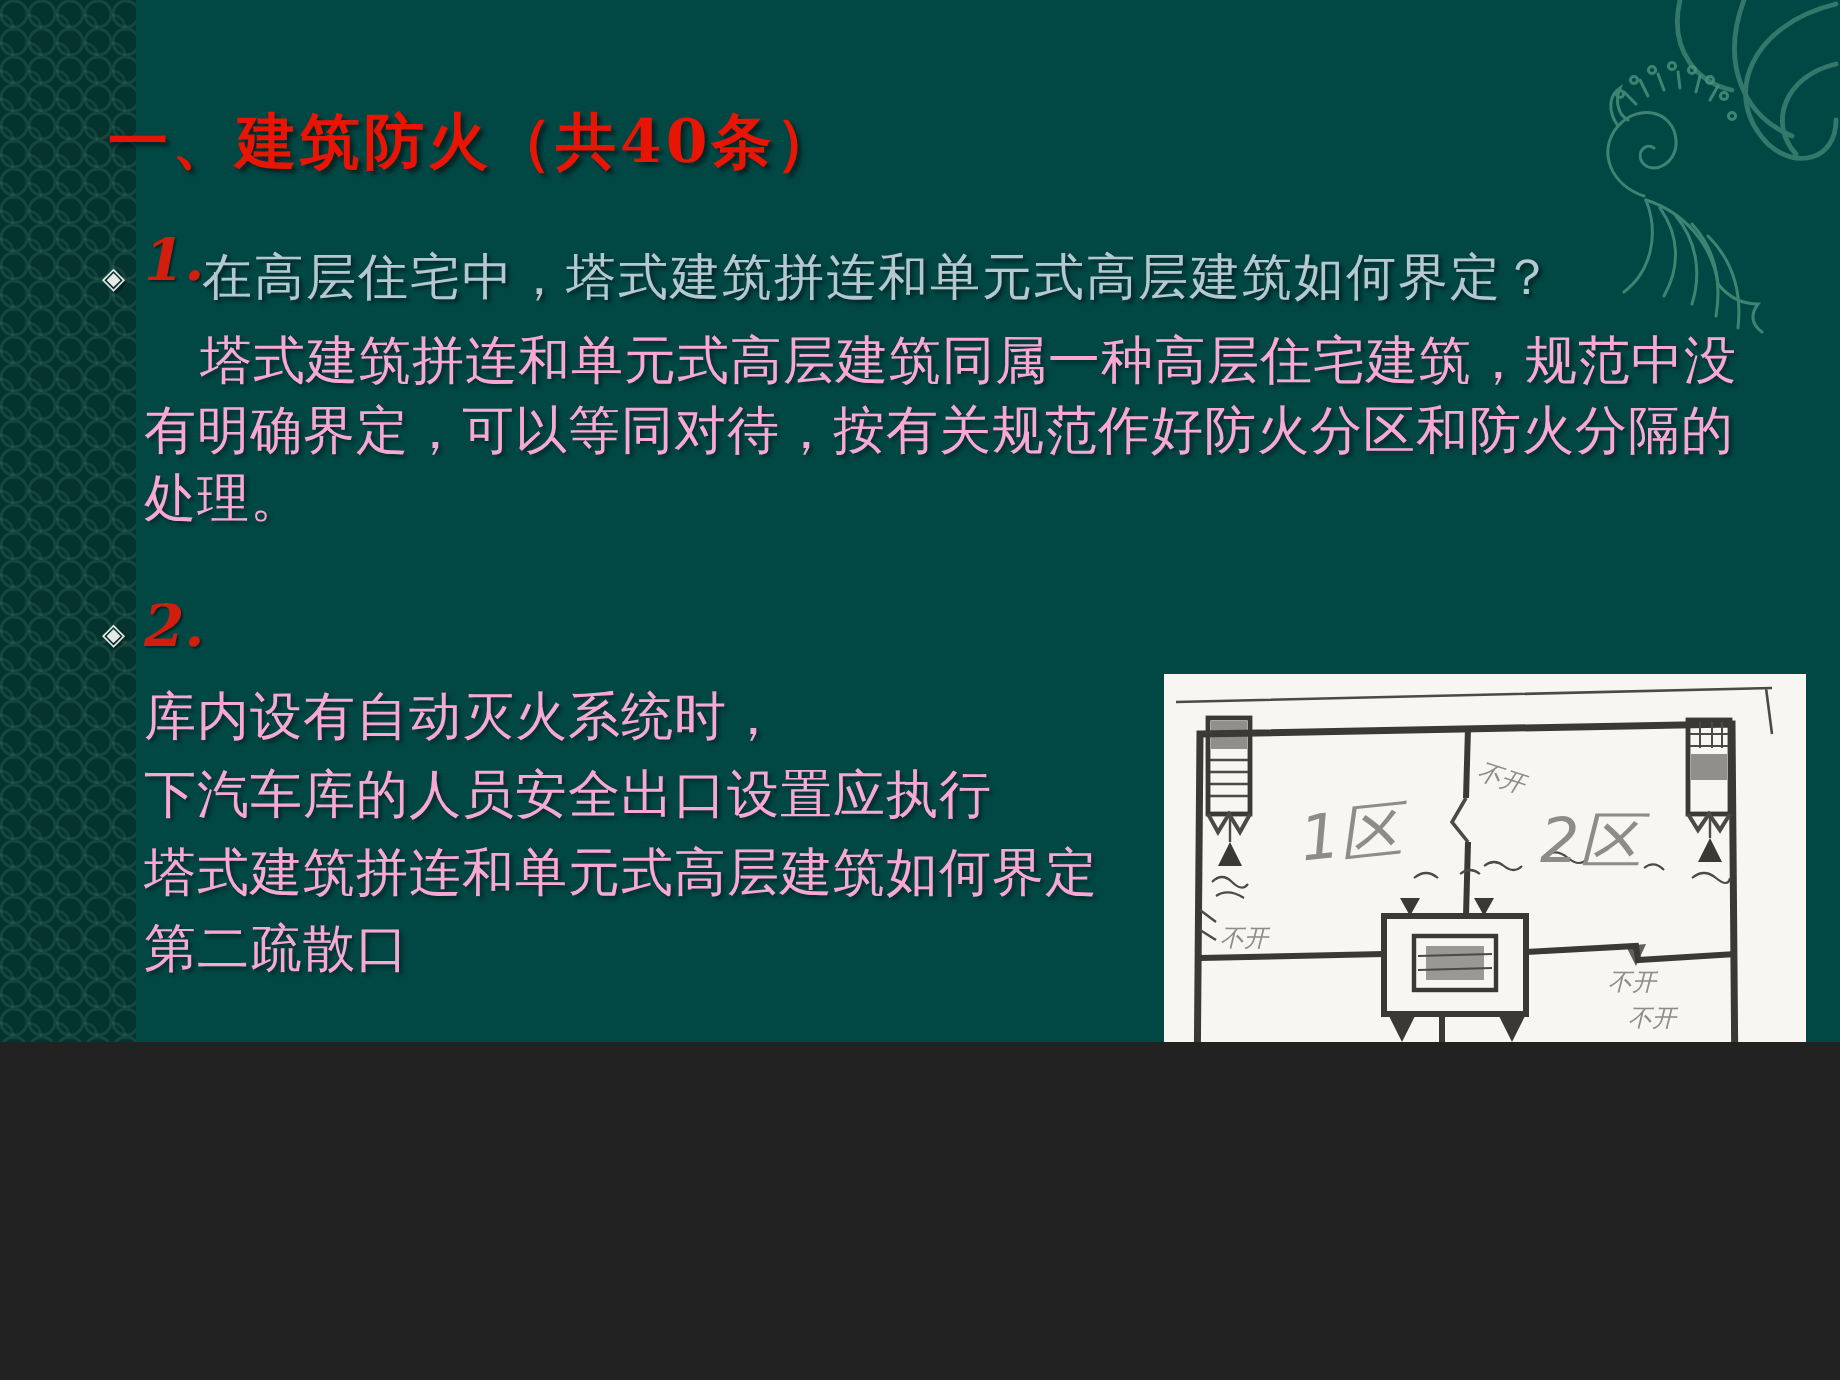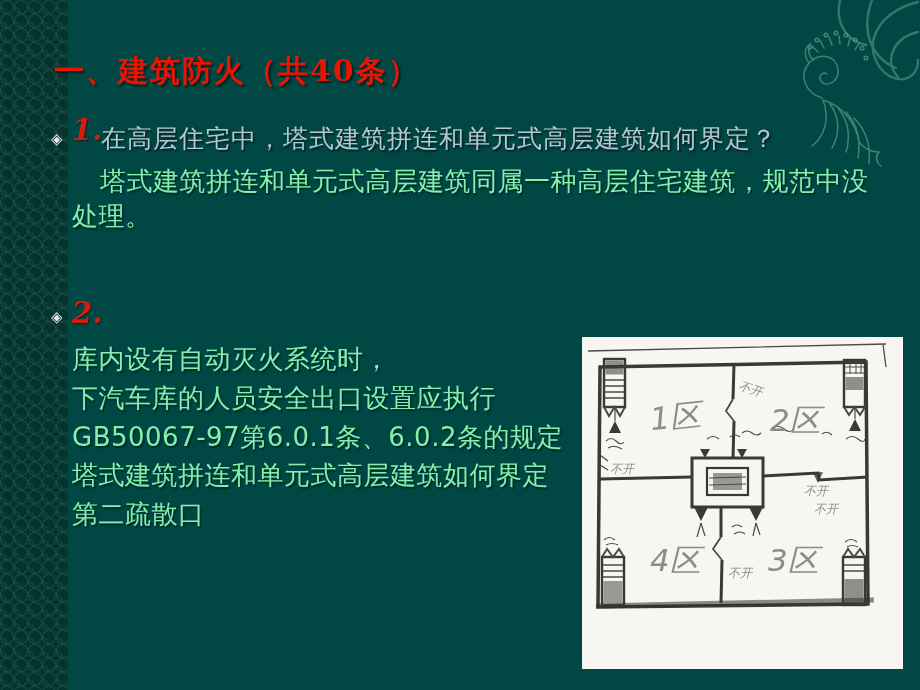--- a/index.html
+++ b/index.html
@@ -1,17 +1,17 @@
 <!DOCTYPE html>
 <html><head>
 <meta charset="utf-8">
 <style>
   html,body{margin:0;padding:0;background:#222;}
   #slide{
-    position:relative; width:920px; height:690px; overflow:hidden;
+    position:relative; width:920px; height:521px; overflow:hidden;
     background:#014845;
     font-family:"DejaVu Sans", sans-serif;
   }
   
   #left-strip{
     position:absolute; left:0; top:0; width:68px; height:690px;
     background-color:#05332e;
     background-image:
       radial-gradient(circle at 7px 7px, transparent 5.5px, rgba(140,210,195,0.12) 6px, rgba(140,210,195,0.12) 7px, transparent 7.5px),
       radial-gradient(circle at 0px 14px, transparent 5.5px, rgba(140,210,195,0.10) 6px, rgba(140,210,195,0.10) 7px, transparent 7.5px);
@@ -40,21 +40,21 @@
   #num1{left:72px; top:113px;}
   #num2{left:72px; top:296px;}
   .q-text{
     position:absolute; z-index:3; white-space:nowrap;
     font-size:25px; letter-spacing:1px; color:#b5c8d2;
     text-shadow:1.5px 1.5px 2px rgba(0,0,0,0.55);
   }
   #q1{left:101px; top:122px;}
   #q2{left:98px; top:301px;}
   .answer{
-    position:absolute; z-index:3; color:#86efac;
+    position:absolute; z-index:3; color:#f9a8d4;
     text-shadow:1.5px 1.5px 2px rgba(0,0,0,0.45);
     font-size:26px; letter-spacing:0.5px;
   }
   #a1{left:72px; top:164px; width:834px; line-height:34.5px;}
   #a2{left:72px; top:340px; width:838px; line-height:38.8px;}
   .line{white-space:nowrap;}
   .indent{padding-left:28px;}
   
   #sketch{
     position:absolute; left:582px; top:337px; width:321px; height:332px;
@@ -109,30 +109,30 @@
   </svg>
 
   <h1 id="title">一、建筑防火（共40条）</h1>
 
   <span id="bullet1" class="bullet">◈</span>
   <span id="num1" class="q-num">1.</span>
   <span id="q1" class="q-text">在高层住宅中，塔式建筑拼连和单元式高层建筑如何界定？</span>
 
   <div id="a1" class="answer">
     <div class="line indent">塔式建筑拼连和单元式高层建筑同属一种高层住宅建筑，规范中没</div>
+    <div class="line">有明确界定，可以等同对待，按有关规范作好防火分区和防火分隔的</div>
     <div class="line">处理。</div>
   </div>
 
   <span id="bullet2" class="bullet">◈</span>
   <span id="num2" class="q-num">2.</span>
 
   <div id="a2" class="answer">
     <div class="line">库内设有自动灭火系统时，</div>
     <div class="line">下汽车库的人员安全出口设置应执行</div>
-    <div class="line">GB50067-97第6.0.1条、6.0.2条的规定</div>
     <div class="line">塔式建筑拼连和单元式高层建筑如何界定</div>
     <div class="line">第二疏散口</div>
   </div>
 
   <figure id="sketch" style="margin:0;">
     <svg width="321" height="332" viewBox="0 0 321 332">
       <rect width="321" height="332" fill="#f7f6f2"></rect>
 
       <g>
         <path class="pencil" d="M6,14 L304,7 M301,7 L304,30" stroke-width="1.3" stroke="#9b9894"></path>

